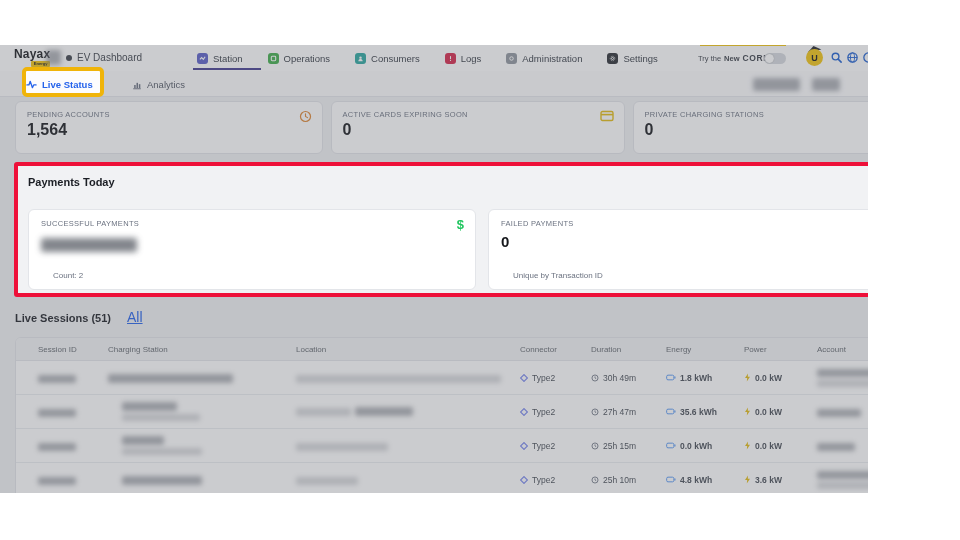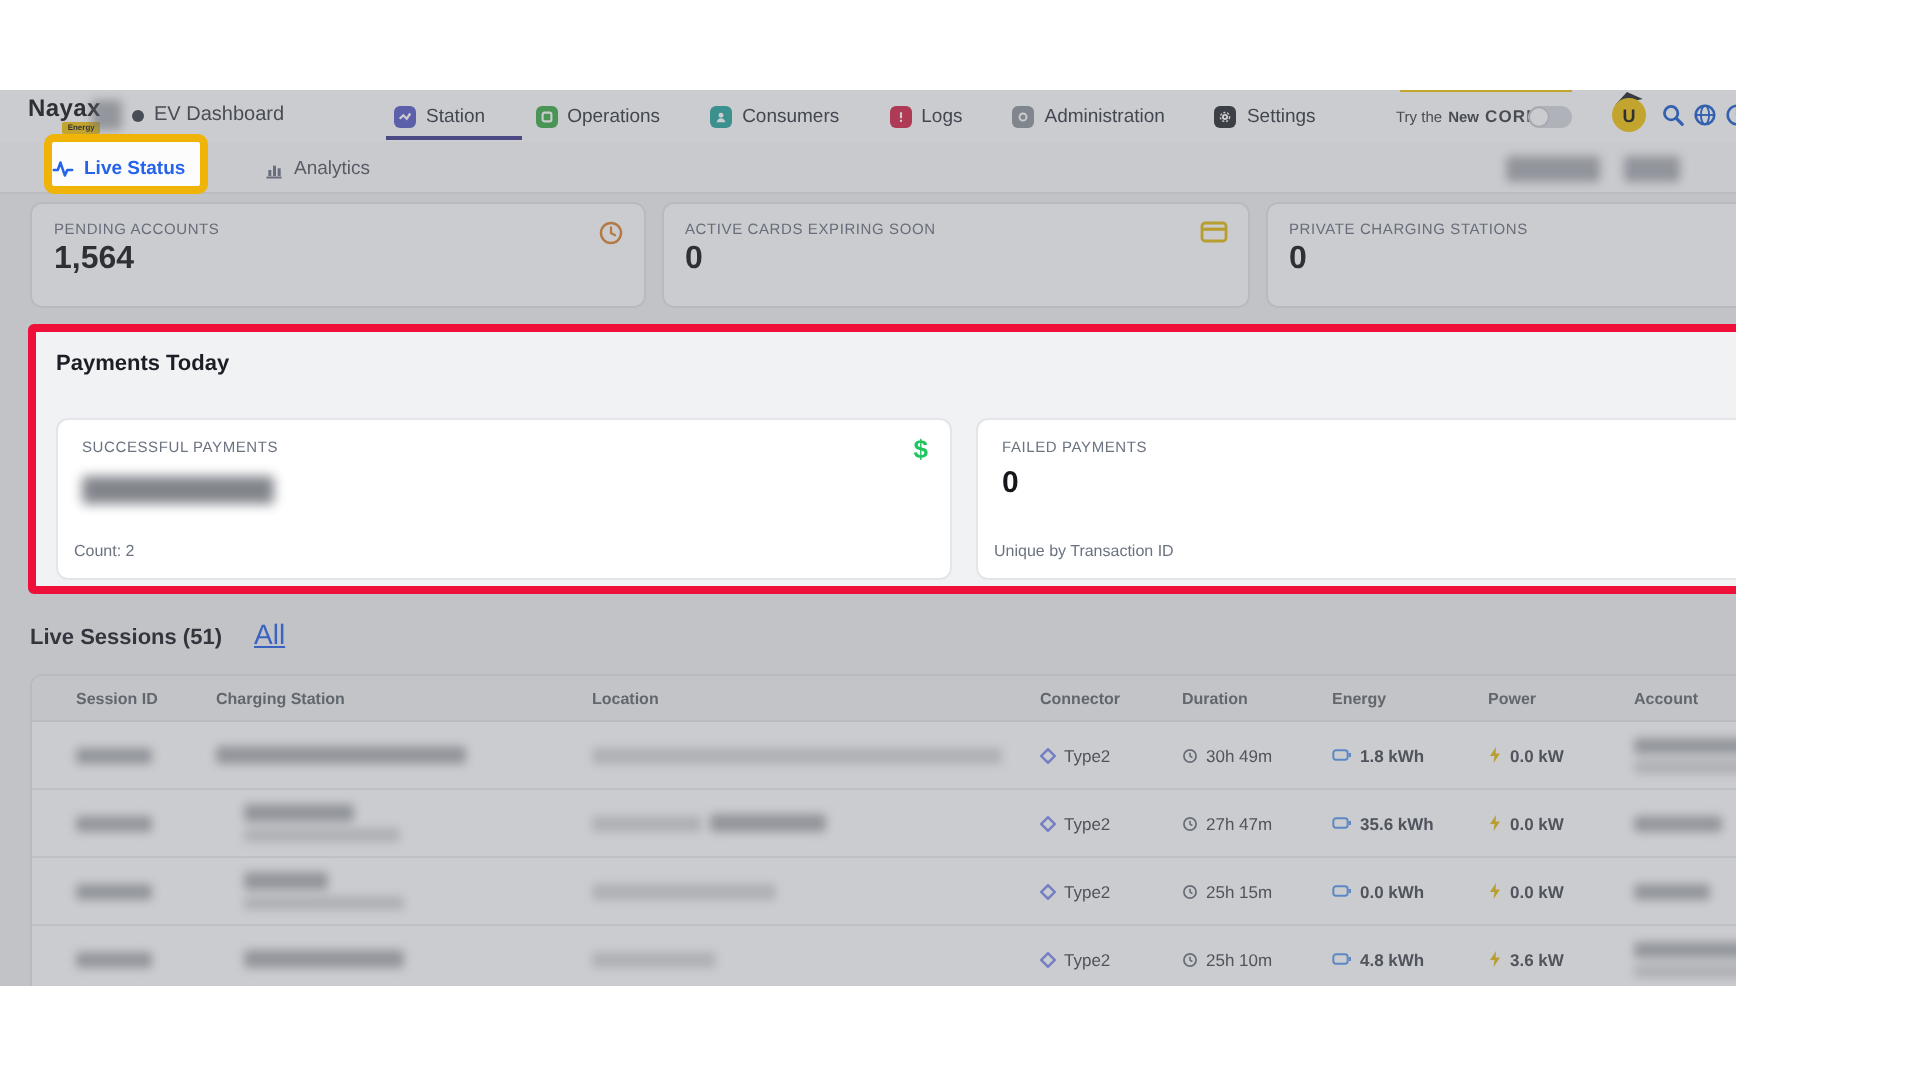--- a/index.html
+++ b/index.html
@@ -50,30 +50,30 @@
   
   .pay-title { position:absolute; left:28px; top:131px; font-size:11px; font-weight:bold; color:#1b1e24; }
   .pay-cards { position:absolute; left:28px; top:164px; width:900px; display:flex; gap:12px; }
   .pay-card { background:#fff; border:1px solid #e3e5e9; border-radius:6px; height:81px; padding:9px 12px; position:relative; }
   .pc1 { width:448px; } .pc2 { width:440px; }
   .pay-card .lbl { font-size:7.5px; color:#6b7280; letter-spacing:.3px; }
   .pay-card .ic { position:absolute; right:11px; top:7px; }
   .dollar { color:#1fc55e; font-size:13px; font-weight:bold; }
   .val-blur { margin-top:10px; width:96px; height:14px; }
   .pay-card .val0 { margin-top:5px; font-size:15px; font-weight:bold; color:#15171b; }
-  .pay-card .sub { position:absolute; left:8px; bottom:9px; font-size:8px; color:#6b7280; }
+  .pay-card .sub { position:absolute; left:24px; bottom:9px; font-size:8px; color:#6b7280; }
 
   
   .sess-head { position:absolute; left:15px; top:264px; display:flex; align-items:baseline; gap:0; }
   .sess-title { font-size:11px; font-weight:bold; color:#1b1e24; }
   .sess-all { font-size:14px; color:#2563eb; text-decoration:underline; cursor:pointer;margin-left:16px; }
   .table { position:absolute; left:15px; top:292px; width:925px; background:#fff; border:1px solid #e3e5e9; border-radius:6px 6px 0 0; overflow:hidden; }
   .trow { display:grid; grid-template-columns:70px 188px 224px 71px 75px 78px 73px 1fr; align-items:center; padding-left:22px; }
   .thead { height:23px; background:#f2f3f5; border-bottom:1px solid #e4e6ea; }
-  .thead .th { font-size:8px; font-weight:bold; color:#63696f; }
+  .thead .th { font-size:8px; font-weight:normal; color:#63696f; }
   .tr { height:34px; border-bottom:1px solid #ebedf0; cursor:pointer; }
   .cell { display:flex; align-items:center; gap:4px; font-size:8.5px; color:#464c55; }
   .cell .ctext { white-space:nowrap; }
   .stack { display:flex; flex-direction:column; gap:3px; justify-content:center; }
 
   
   .blur { background:#696e77; opacity:.55; filter:blur(2.5px); border-radius:2px; }
   .blur.light { opacity:.28; }
   .blur.dark { background:#474c55; opacity:.68; filter:blur(3px); }
 

